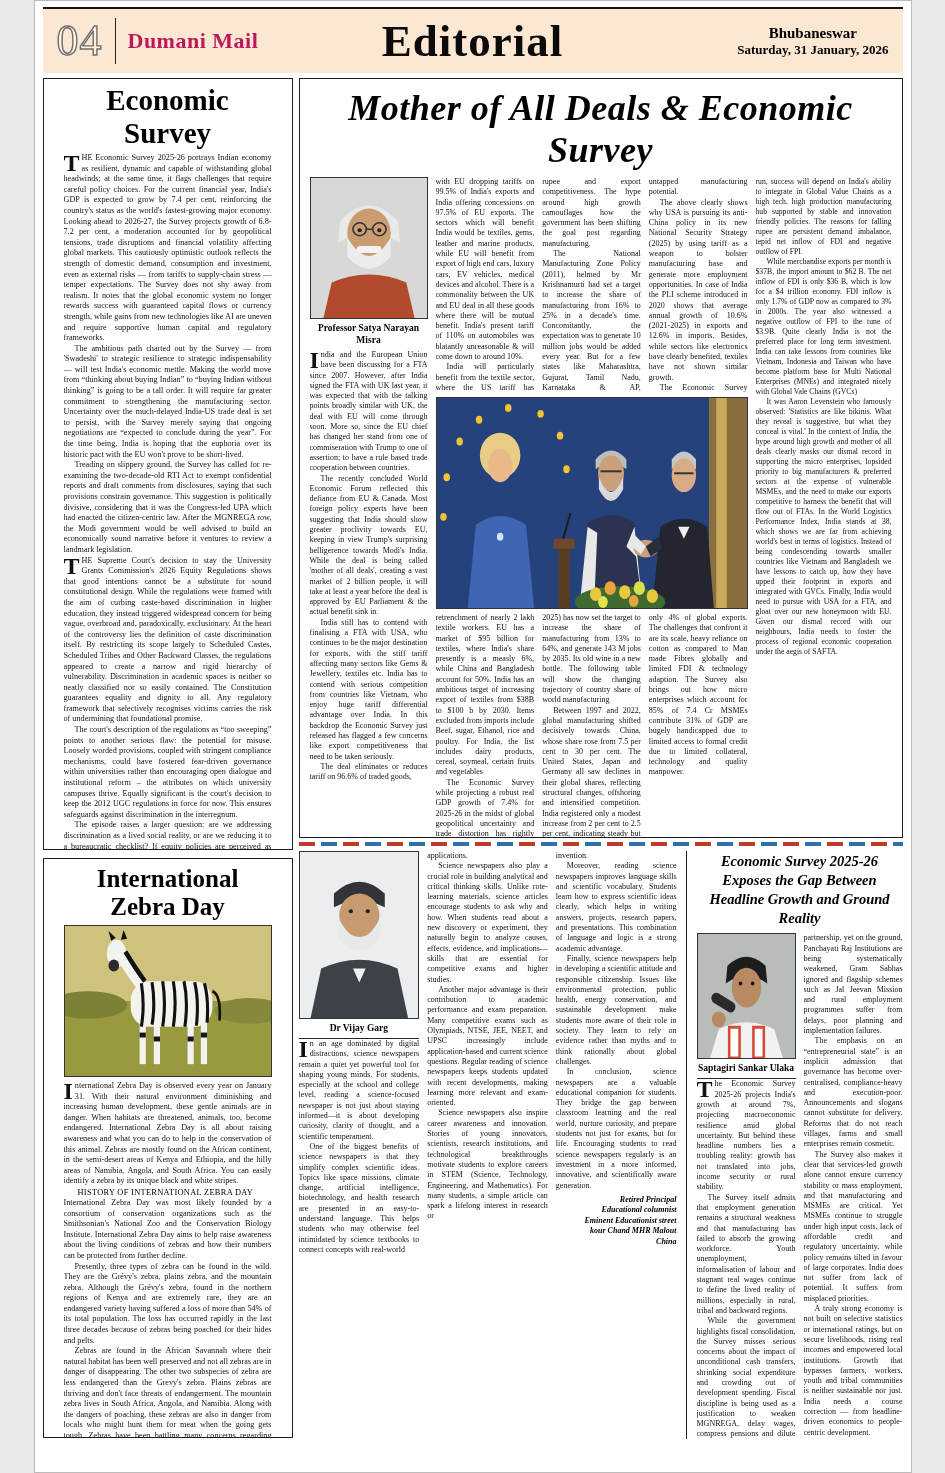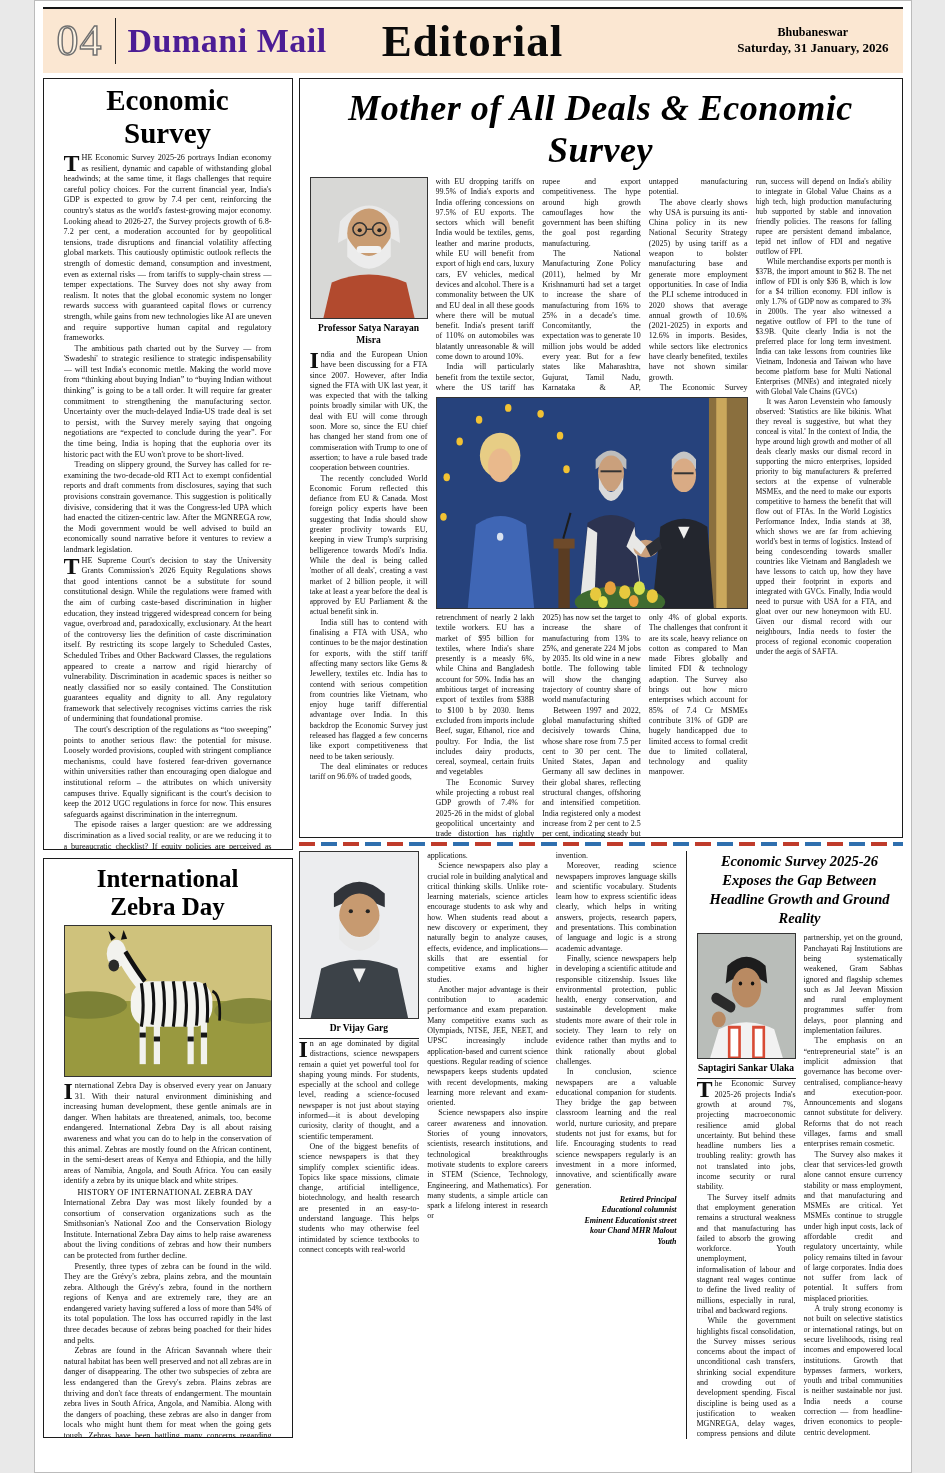--- a/index.html
+++ b/index.html
@@ -4,24 +4,24 @@
 <style>
   * { box-sizing: border-box; margin: 0; padding: 0; }
   html,body { background:#e9e9e9; }
   body { font-family: "Liberation Serif", "DejaVu Serif", serif; }
   .page { position:relative; width:878px; height:1473px; margin:0 auto; background:#ffffff; overflow:hidden; border:1px solid #bbb; }
 
   
   .masthead { margin:6px 8px 5px; height:66px; background:#fbe7d2; border-top:2px solid #161616; display:flex; align-items:center; padding:0 14px; position:relative; }
   .page-num { font-size:44px; color:#fdf3e3; -webkit-text-stroke:1.4px #6f6f6f; letter-spacing:1px; line-height:1; }
   .mast-divider { width:1px; height:46px; background:#222; margin:0 12px; }
-  .paper-name { font-size:34px; font-weight:bold; color:#4c1d95; letter-spacing:.5px; }
+  .paper-name { font-size:22px; font-weight:bold; color:#be185d; letter-spacing:.5px; }
   .section-title { position:absolute; left:0; right:0; text-align:center; font-size:45px; font-weight:bold; color:#0b0b0b; letter-spacing:1px; }
   .dateline { margin-left:auto; text-align:center; line-height:1.25; z-index:2; }
-  .dateline .city { font-size:12px; font-weight:bold; }
+  .dateline .city { font-size:15px; font-weight:bold; }
   .dateline .date { font-size:13px; font-weight:bold; }
 
   
   .content { display:grid; grid-template-columns:250px 1fr; column-gap:6px; padding:0 8px; }
   .box { border:1.5px solid #1c1c1c; background:#fff; padding:5px 20px; overflow:hidden; }
 
   
   .left-col { display:flex; flex-direction:column; }
   .box-top { height:772px; }
   .box-zebra { height:580px; margin-top:8px; }
@@ -257,21 +257,21 @@
                 <line x1="156" y1="142" x2="165" y2="116" stroke="#1c1c1c" stroke-width="2.5"></line>
               </svg>
             </figure>
 
             <div class="mid-row row-bottom">
               <div class="mcell body">
                   <p>retrenchment of nearly 2 lakh textile workers. EU has a market of $95 billion for textiles, where India's share presently is a measly 6%, while China and Bangladesh account for 50%. India has an ambitious target of increasing export of textiles from $38B to $100 b by 2030. Items excluded from imports include Beef, sugar, Ethanol, rice and poultry. For India, the list includes dairy products, cereal, soymeal, certain fruits and vegetables</p>
                   <p>The Economic Survey while projecting a robust real GDP growth of 7.4% for 2025-26 in the midst of global geopolitical uncertainty and trade distortion has rightly flagged three concerns; stagnant manufacturing, weak</p>
                 </div>
               <div class="mcell body">
-                  <p>2025) has now set the target to increase the share of manufacturing from 13% to 25%, and generate 224 M jobs by 2035. Its old wine in a new bottle. The following table will show the changing trajectory of country share of world manufacturing</p>
+                  <p>2025) has now set the target to increase the share of manufacturing from 13% to 64%, and generate 143 M jobs by 2035. Its old wine in a new bottle. The following table will show the changing trajectory of country share of world manufacturing</p>
                   <p>Between 1997 and 2022, global manufacturing shifted decisively towards China, whose share rose from 7.5 per cent to 30 per cent. The United States, Japan and Germany all saw declines in their global shares, reflecting structural changes, offshoring and intensified competition. India registered only a modest increase from 2 per cent to 2.5 per cent, indicating steady but limited progress and an</p>
                 </div>
               <div class="mcell body">
                   <p>only 4% of global exports. The challenges that confront it are its scale, heavy reliance on cotton as compared to Man made Fibres globally and limited FDI &amp; technology adaption. The Survey also brings out how micro enterprises which account for 85% of 7.4 Cr MSMEs contribute 31% of GDP are hugely handicapped due to limited access to formal credit due to limited collateral, technology and quality manpower.</p>
                 </div>
             </div>
           </div>
 
           <div class="mcol col5 body">
               <p>run, success will depend on India's ability to integrate in Global Value Chains as a high tech, high production manufacturing hub supported by stable and innovation friendly policies. The reasons for falling rupee are persistent demand imbalance, tepid net inflow of FDI and negative outflow of FPI.</p>
@@ -317,21 +317,21 @@
                     <p>invention.</p>
                     <p>Moreover, reading science newspapers improves language skills and scientific vocabulary. Students learn how to express scientific ideas clearly, which helps in writing answers, projects, research papers, and presentations. This combination of language and logic is a strong academic advantage.</p>
                     <p>Finally, science newspapers help in developing a scientific attitude and responsible citizenship. Issues like environmental protection, public health, energy conservation, and sustainable development make students more aware of their role in society. They learn to rely on evidence rather than myths and to think rationally about global challenges.</p>
                     <p>In conclusion, science newspapers are a valuable educational companion for students. They bridge the gap between classroom learning and the real world, nurture curiosity, and prepare students not just for exams, but for life. Encouraging students to read science newspapers regularly is an investment in a more informed, innovative, and scientifically aware generation.</p>
                   </div>
                 <div class="signature">
                     <p>Retired Principal</p>
                     <p>Educational columnist</p>
                     <p>Eminent Educationist street</p>
                     <p>kour Chand MHR Malout</p>
-                    <p>Youth</p>
+                    <p>China</p>
                   </div>
               </div>
             </div>
           </section>
 
           <section class="right-art">
             <h2 class="right-headline">Economic Survey 2025-26 Exposes the Gap Between Headline Growth and Ground Reality</h2>
             <div class="ra-cols">
               <div class="rcol">
                 <figure>

